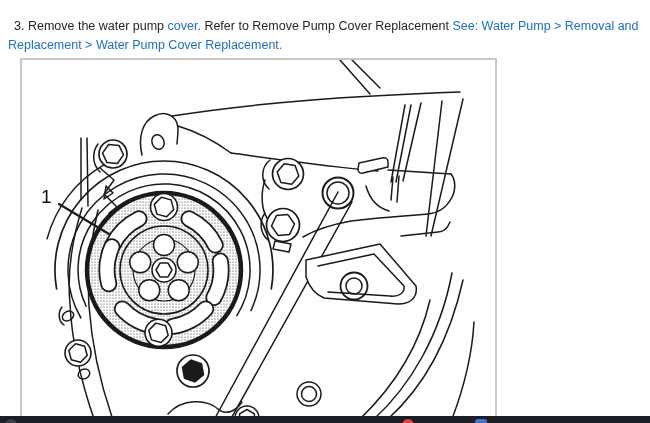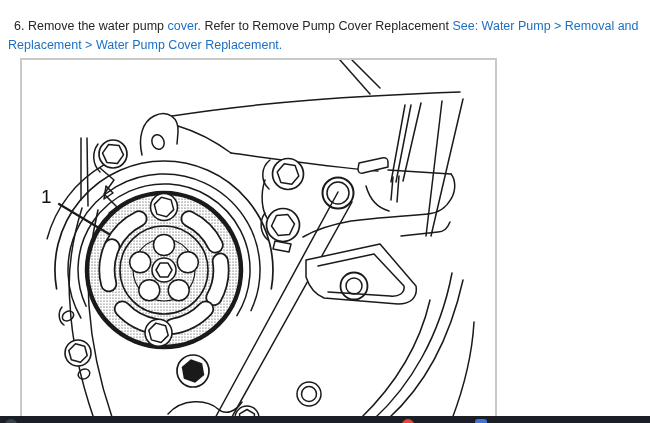--- a/index.html
+++ b/index.html
@@ -23,21 +23,21 @@
     background:#1b1e24;overflow:hidden;z-index:20;
   }
   .tb-icon{position:absolute;top:3px;width:12px;height:12px;border-radius:50%;}
   .tb-icon.dim{left:5px;background:#3a4047;}
   .tb-icon.red{left:402px;background:#e0473a;}
   .tb-icon.blue{left:475px;background:#3f73d6;border-radius:3px;}
 </style>
 </head>
 <body>
 
-<p class="instruction"><span>6. Remove the water pump </span><span class="seg-link">cover.</span><span> Refer to Remove Pump Cover Replacement </span><span class="seg-link">See: Water Pump &gt; Removal and Replacement &gt; Water Pump Cover Replacement.</span></p>
+<p class="instruction"><span>3. Remove the water pump </span><span class="seg-link">cover.</span><span> Refer to Remove Pump Cover Replacement </span><span class="seg-link">See: Water Pump &gt; Removal and Replacement &gt; Water Pump Cover Replacement.</span></p>
 
 <div class="figure-box">
 <svg width="473" height="361" viewBox="0 0 473 361" xmlns="http://www.w3.org/2000/svg">
   <defs>
     <pattern id="stip" width="3" height="3" patternUnits="userSpaceOnUse">
       <rect width="3" height="3" fill="#ffffff"></rect>
       <circle cx="1" cy="1" r="0.6" fill="#2a2a2a"></circle>
     </pattern>
   </defs>
 

